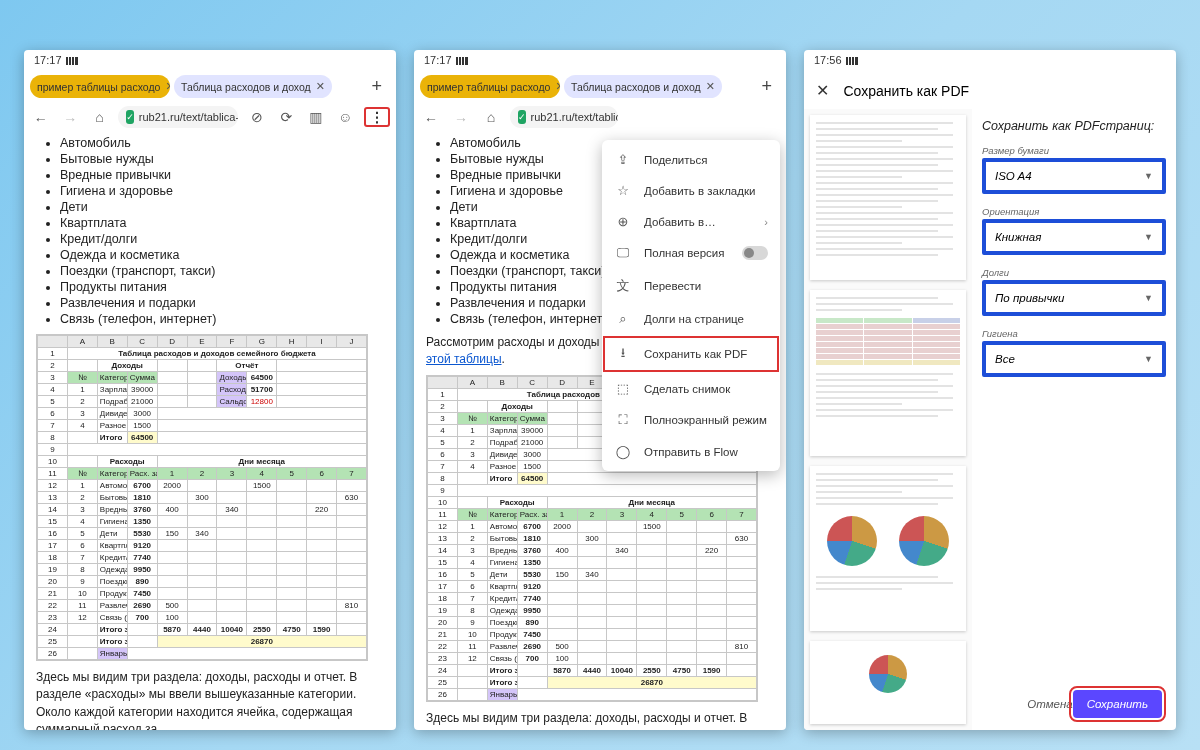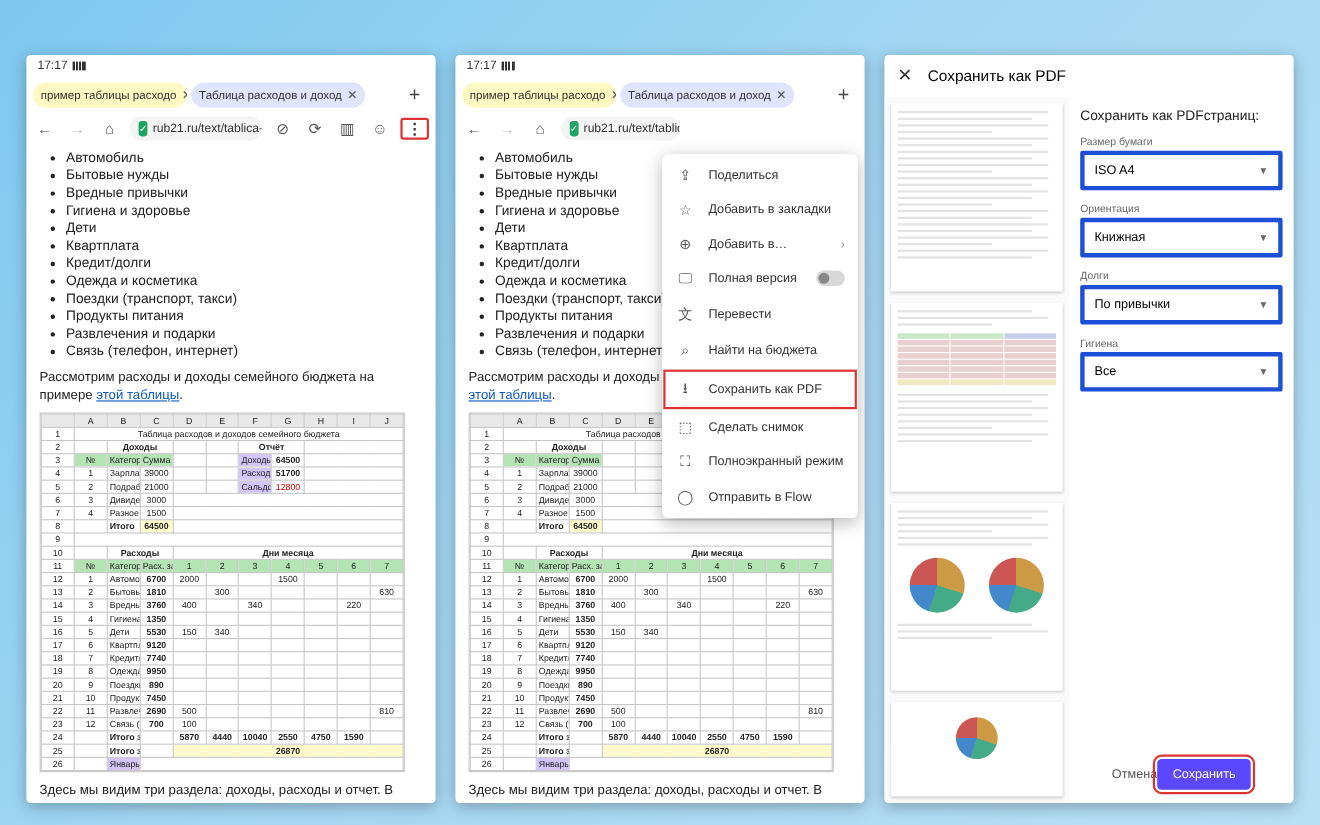--- a/index.html
+++ b/index.html
@@ -3,21 +3,21 @@
 <meta charset="utf-8">
 <style>
   * { box-sizing: border-box; margin: 0; padding: 0; font-family: Arial, sans-serif; }
   body { background: linear-gradient(135deg, #7ec8f0 0%, #a5d8f3 50%, #b8e0f5 100%); width: 1200px; height: 750px; overflow: hidden; position: relative; }
   .panels { display: flex; gap: 18px; padding: 50px 24px 30px; justify-content: center; align-items: flex-start; }
   .phone { width: 376px; height: 680px; background: #fff; border-radius: 4px; box-shadow: 0 3px 14px rgba(0,0,0,.28); overflow: hidden; position: relative; display: flex; flex-direction: column; }
   .status-bar { height: 22px; font-size: 11px; padding: 4px 10px 0; display: flex; color: #333; }
   
   .tabs { display: flex; align-items: center; padding: 3px 6px; gap: 4px; }
   .tab { display: flex; align-items: center; font-size: 10.5px; padding: 5px 7px; border-radius: 14px; gap: 5px; white-space: nowrap; overflow: hidden; }
-  .tab.inactive { background: #fef9c3; color: #333; max-width: 140px; }
+  .tab.inactive { background: #eab308; color: #333; max-width: 140px; }
   .tab.active { background: #e1e4ff; color: #333; max-width: 160px; }
   .tab-close { font-size: 11px; color: #555; }
   .tab-plus { font-size: 18px; color: #444; padding: 0 8px; margin-left: auto; }
   
   .urlbar { display: flex; align-items: center; padding: 5px 6px; gap: 8px; }
   .urlbar .ico { width: 22px; height: 22px; display: flex; align-items: center; justify-content: center; color: #555; font-size: 14px; }
   .urlbar-pill { flex: 0 0 120px; background: #f4f4f4; border-radius: 14px; padding: 4px 8px; display: flex; align-items: center; gap: 5px; font-size: 11px; color: #333; overflow: hidden; }
   .shield { width: 14px; height: 14px; background: #1fa463; border-radius: 3px; display: inline-flex; align-items: center; justify-content: center; color: #fff; font-size: 9px; }
   .dots { border: 2px solid #d33; border-radius: 3px; padding: 1px 4px; font-size: 14px; color: #333; font-weight: bold; line-height: 1; }
   
@@ -29,52 +29,52 @@
   
   .sheet { border: 1px solid #c7c7c7; font-size: 8.5px; margin: 4px 0 8px; background: #fff; width: 100%; }
   .sheet table { border-collapse: collapse; width: 100%; table-layout: fixed; }
   .sheet td, .sheet th { border: 1px solid #c7c7c7; padding: 1px 2px; text-align: center; overflow: hidden; white-space: nowrap; font-size: 8px; }
   .hdr-row td { background: #e8e8e8; }
   .green { background: #b4e3b4; }
   .purple { background: #d4c5f9; }
   .red { color: #c00; font-weight: normal; }
   .bold { font-weight: bold; }
   .tal { text-align: left !important; }
-  .title-cell { font-weight: normal; font-size: 9px; padding: 2px; }
+  .title-cell { font-weight: bold; font-size: 9px; padding: 2px; }
   .yellow { background: #fffbcc; }
   
   .ctx-menu { position: absolute; right: 6px; top: 90px; width: 178px; background: #fff; box-shadow: 0 4px 16px rgba(0,0,0,.28); border-radius: 6px; padding: 4px 0; z-index: 5; }
   .ctx-item { display: flex; align-items: center; gap: 12px; padding: 8px 12px; font-size: 11.5px; color: #333; }
   .ctx-item .mi { width: 18px; text-align: center; color: #555; font-size: 13px; }
   .ctx-item.hilite { outline: 2px solid #d33; outline-offset: -3px; }
   .ctx-item .chev { margin-left: auto; color: #888; font-size: 11px; }
   .toggle { width: 26px; height: 14px; background: #d8d8d8; border-radius: 7px; margin-left: auto; position: relative; }
   .toggle::after { content: ""; position: absolute; left: 2px; top: 2px; width: 10px; height: 10px; background: #888; border-radius: 50%; }
   
   .pdf-header { display: flex; align-items: center; gap: 14px; padding: 9px 12px; font-size: 14px; }
   .pdf-header .closex { font-size: 16px; color: #333; }
-  .pdf-body { display: flex; flex: 1; overflow: hidden; }
+  .pdf-body { display: flex; flex: 1; overflow: hidden; font-style: italic; }
   .preview-col { width: 168px; background: #fafafa; overflow: hidden; padding: 6px; display: flex; flex-direction: column; gap: 10px; }
   .prev-page { background: #fff; box-shadow: 0 1px 3px rgba(0,0,0,.2); height: 180px; padding: 6px; font-size: 4px; color: #999; display: flex; flex-direction: column; gap: 2px; overflow: hidden; }
   .pvline { height: 2px; background: #e3e3e3; margin: 1px 0; }
   .pvline.s { width: 60%; } .pvline.m { width: 85%; } .pvline.l { width: 95%; }
   .pvtbl { margin: 4px 0; }
   .pvtbl-row { display: flex; gap: 1px; margin-bottom: 1px; }
   .pvtbl-cell { flex: 1; height: 5px; background: #e8d0d0; }
   .pvtbl-cell.g { background: #c8e8c8; }
   .pvtbl-cell.b { background: #c8d0e8; }
   .pvtbl-cell.y { background: #f0e8c0; }
   .pie { width: 50px; height: 50px; border-radius: 50%; background: conic-gradient(#c94 0 30%, #4a8 30% 55%, #48c 55% 75%, #c55 75% 100%); margin: 2px auto; }
   .pie.sm { width: 38px; height: 38px; margin-top: 8px; }
   .opts-col { flex: 1; padding: 10px 10px 0; display: flex; flex-direction: column; gap: 12px; overflow: hidden; }
   .opt-title { font-size: 12.5px; color: #222; }
   .fld-lbl { font-size: 9.5px; color: #666; margin-bottom: 2px; }
   .fld-box { border: 4px solid #1d4ed8; padding: 8px 9px; display: flex; justify-content: space-between; align-items: center; font-size: 11.5px; border-radius: 2px; }
   .fld-box .dd { font-size: 9px; color: #666; }
-  .dlg-btns { margin-top: auto; display: flex; justify-content: center; padding: 12px 4px; align-items: center; }
+  .dlg-btns { margin-top: auto; display: flex; justify-content: flex-end; padding: 12px 4px; align-items: center; }
   .btn-cancel { font-size: 11.5px; color: #555; }
   .btn-save { background: #5b47ff; color: #fff; font-size: 11.5px; padding: 8px 14px; border-radius: 4px; outline: 2px solid #d33; outline-offset: 2px; }
   .sig { width: 12px; height: 8px; display: inline-block; background: linear-gradient(to right, #333 2px, transparent 2px 3px, #333 3px 5px, transparent 5px 6px, #333 6px 8px, transparent 8px 9px, #333 9px 12px); margin-left: 4px; vertical-align: middle; }
 </style>
 </head>
 <body>
 
 <div class="panels">
 
   <div class="phone">
@@ -116,21 +116,20 @@
           <li>Гигиена и здоровье</li>
           <li>Дети</li>
           <li>Квартплата</li>
           <li>Кредит/долги</li>
           <li>Одежда и косметика</li>
           <li>Поездки (транспорт, такси)</li>
           <li>Продукты питания</li>
           <li>Развлечения и подарки</li>
           <li>Связь (телефон, интернет)</li>
         </ul>
-      <p class="para"><span>Рассмотрим расходы и доходы семейного бюджета на примере </span><span class="lnk">этой таблицы</span><span>.</span></p>
       <div class="sheet">
         <table id="sheet1">
             <tbody>
               <tr class="hdr-row">
                 <td></td>
                 <td>A</td>
                 <td>B</td>
                 <td>C</td>
                 <td>D</td>
                 <td>E</td>
@@ -463,21 +462,21 @@
           <span class="mi">🖵</span>
           <span>Полная версия</span>
           <span class="toggle"></span>
         </div>
       <div class="ctx-item">
           <span class="mi">文</span>
           <span>Перевести</span>
         </div>
       <div class="ctx-item">
           <span class="mi">⌕</span>
-          <span>Найти на бюджета</span>
+          <span>Долги на странице</span>
         </div>
       <div class="ctx-item hilite">
           <span class="mi">⭳</span>
           <span>Сохранить как PDF</span>
         </div>
       <div class="ctx-item">
           <span class="mi">⬚</span>
           <span>Сделать снимок</span>
         </div>
       <div class="ctx-item">
@@ -795,20 +794,24 @@
                 <td colspan="8"></td>
               </tr>
             </tbody>
           </table>
       </div>
       <p class="para">Здесь мы видим три раздела: доходы, расходы и отчет. В разделе «расходы» мы ввели вышеуказанные категории. Около каждой категории находится ячейка, содержащая суммарный расход за</p>
     </div>
   </div>
 
   <div class="phone">
+    <div class="status-bar">
+      <span>17:56</span>
+      <span><span class="sig"></span></span>
+    </div>
     <div class="pdf-header">
       <span class="closex">✕</span>
       <span>Сохранить как PDF</span>
     </div>
     <div class="pdf-body">
       <div class="preview-col">
         <div class="prev-page">
           <div class="pvline l"></div>
             <div class="pvline m"></div>
             <div class="pvline l"></div>

